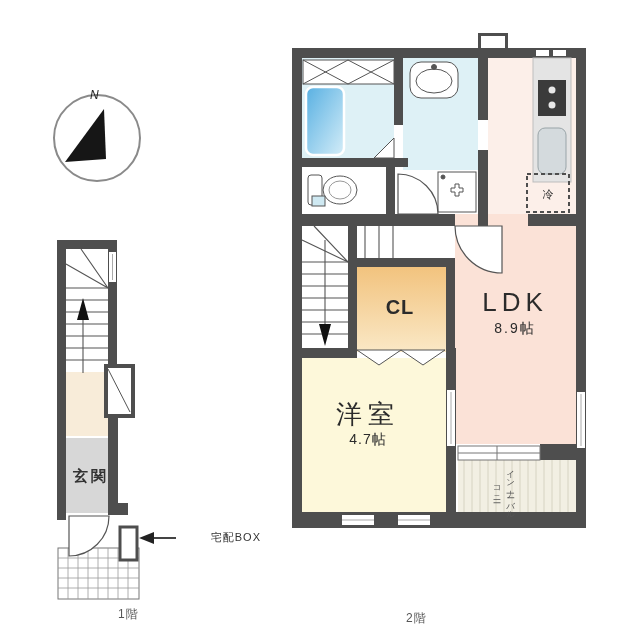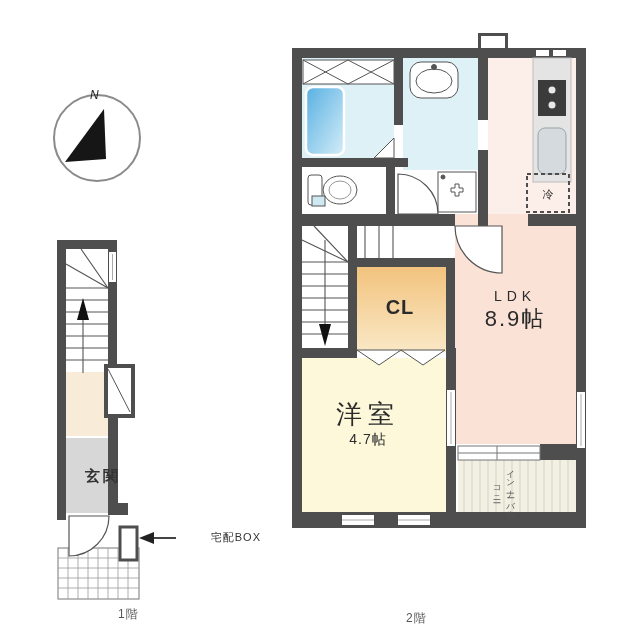--- a/index.html
+++ b/index.html
@@ -4,27 +4,27 @@
 <style>
   html,body{margin:0;padding:0;background:#fff;}
   #canvas{position:relative;width:640px;height:640px;background:#ffffff;overflow:hidden;
           font-family:"Liberation Sans","DejaVu Sans",sans-serif;color:#222;}
   .abs{position:absolute;}
   svg{display:block;}
   .label{position:absolute;color:#2b2b2b;line-height:1.15;text-align:center;}
   .compass-circle{position:absolute;left:53px;top:94px;width:84px;height:84px;border:2px solid #8a8a8a;border-radius:50%;}
   .north-label{position:absolute;left:90px;top:88px;font-size:12px;font-style:italic;color:#222;}
   .caption{position:absolute;font-size:12px;color:#555;letter-spacing:1px;text-align:left;width:40px;}
-  .ldk-l1{font-size:14px;letter-spacing:5px;}
-  .ldk-l2{font-size:22px;letter-spacing:2px;margin-top:2px;}
+  .ldk-l1{font-size:26px;letter-spacing:5px;}
+  .ldk-l2{font-size:14px;letter-spacing:2px;margin-top:2px;}
   .yo-l1{font-size:26px;letter-spacing:6px;}
   .yo-l2{font-size:14px;letter-spacing:1px;margin-top:1px;}
   .cl-label{font-size:20px;font-weight:bold;letter-spacing:1px;}
   .fridge-label{font-size:11px;}
-  .genkan-label{font-size:15px;letter-spacing:3px;font-weight:bold;color:#333;text-align:right;}
+  .genkan-label{font-size:15px;letter-spacing:3px;font-weight:bold;color:#333;}
   .takuhai-label{font-size:11px;letter-spacing:1px;color:#333;white-space:nowrap;text-align:right;}
   .balcony-label{writing-mode:vertical-rl;font-size:8.5px;color:#555;line-height:1.6;}
   .arrow-left{position:absolute;width:0;height:0;border-right:15px solid #222;border-top:6px solid transparent;border-bottom:6px solid transparent;}
   .arrow-line{position:absolute;background:#444;}
   .ps-box{position:absolute;background:#fff;border:3px solid #4e4e4e;border-bottom:none;}
 </style>
 </head>
 <body>
 
 <div id="canvas">

